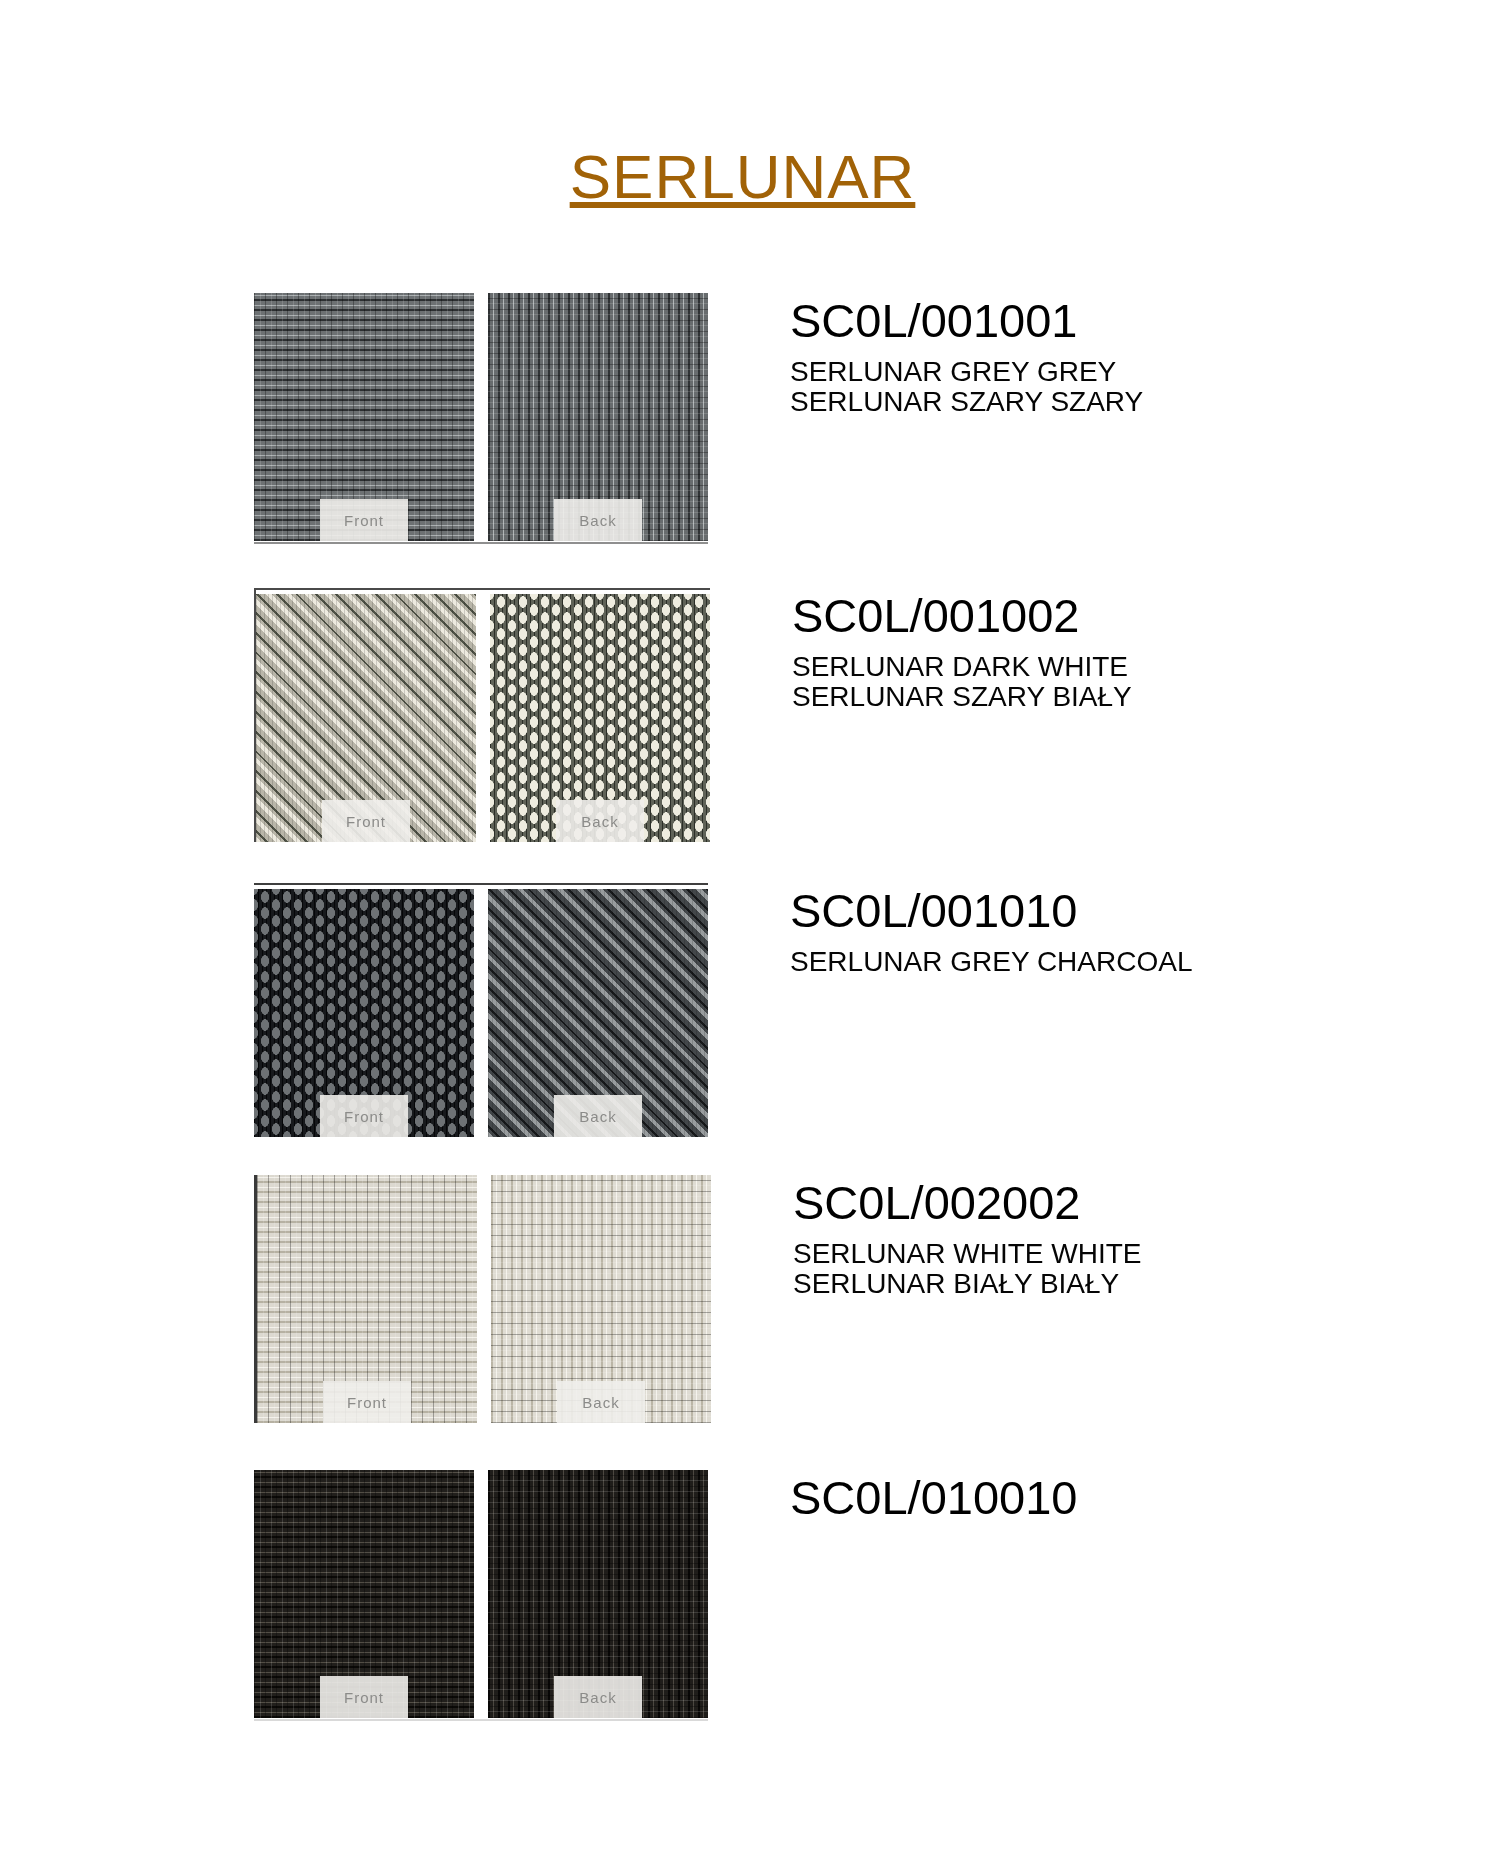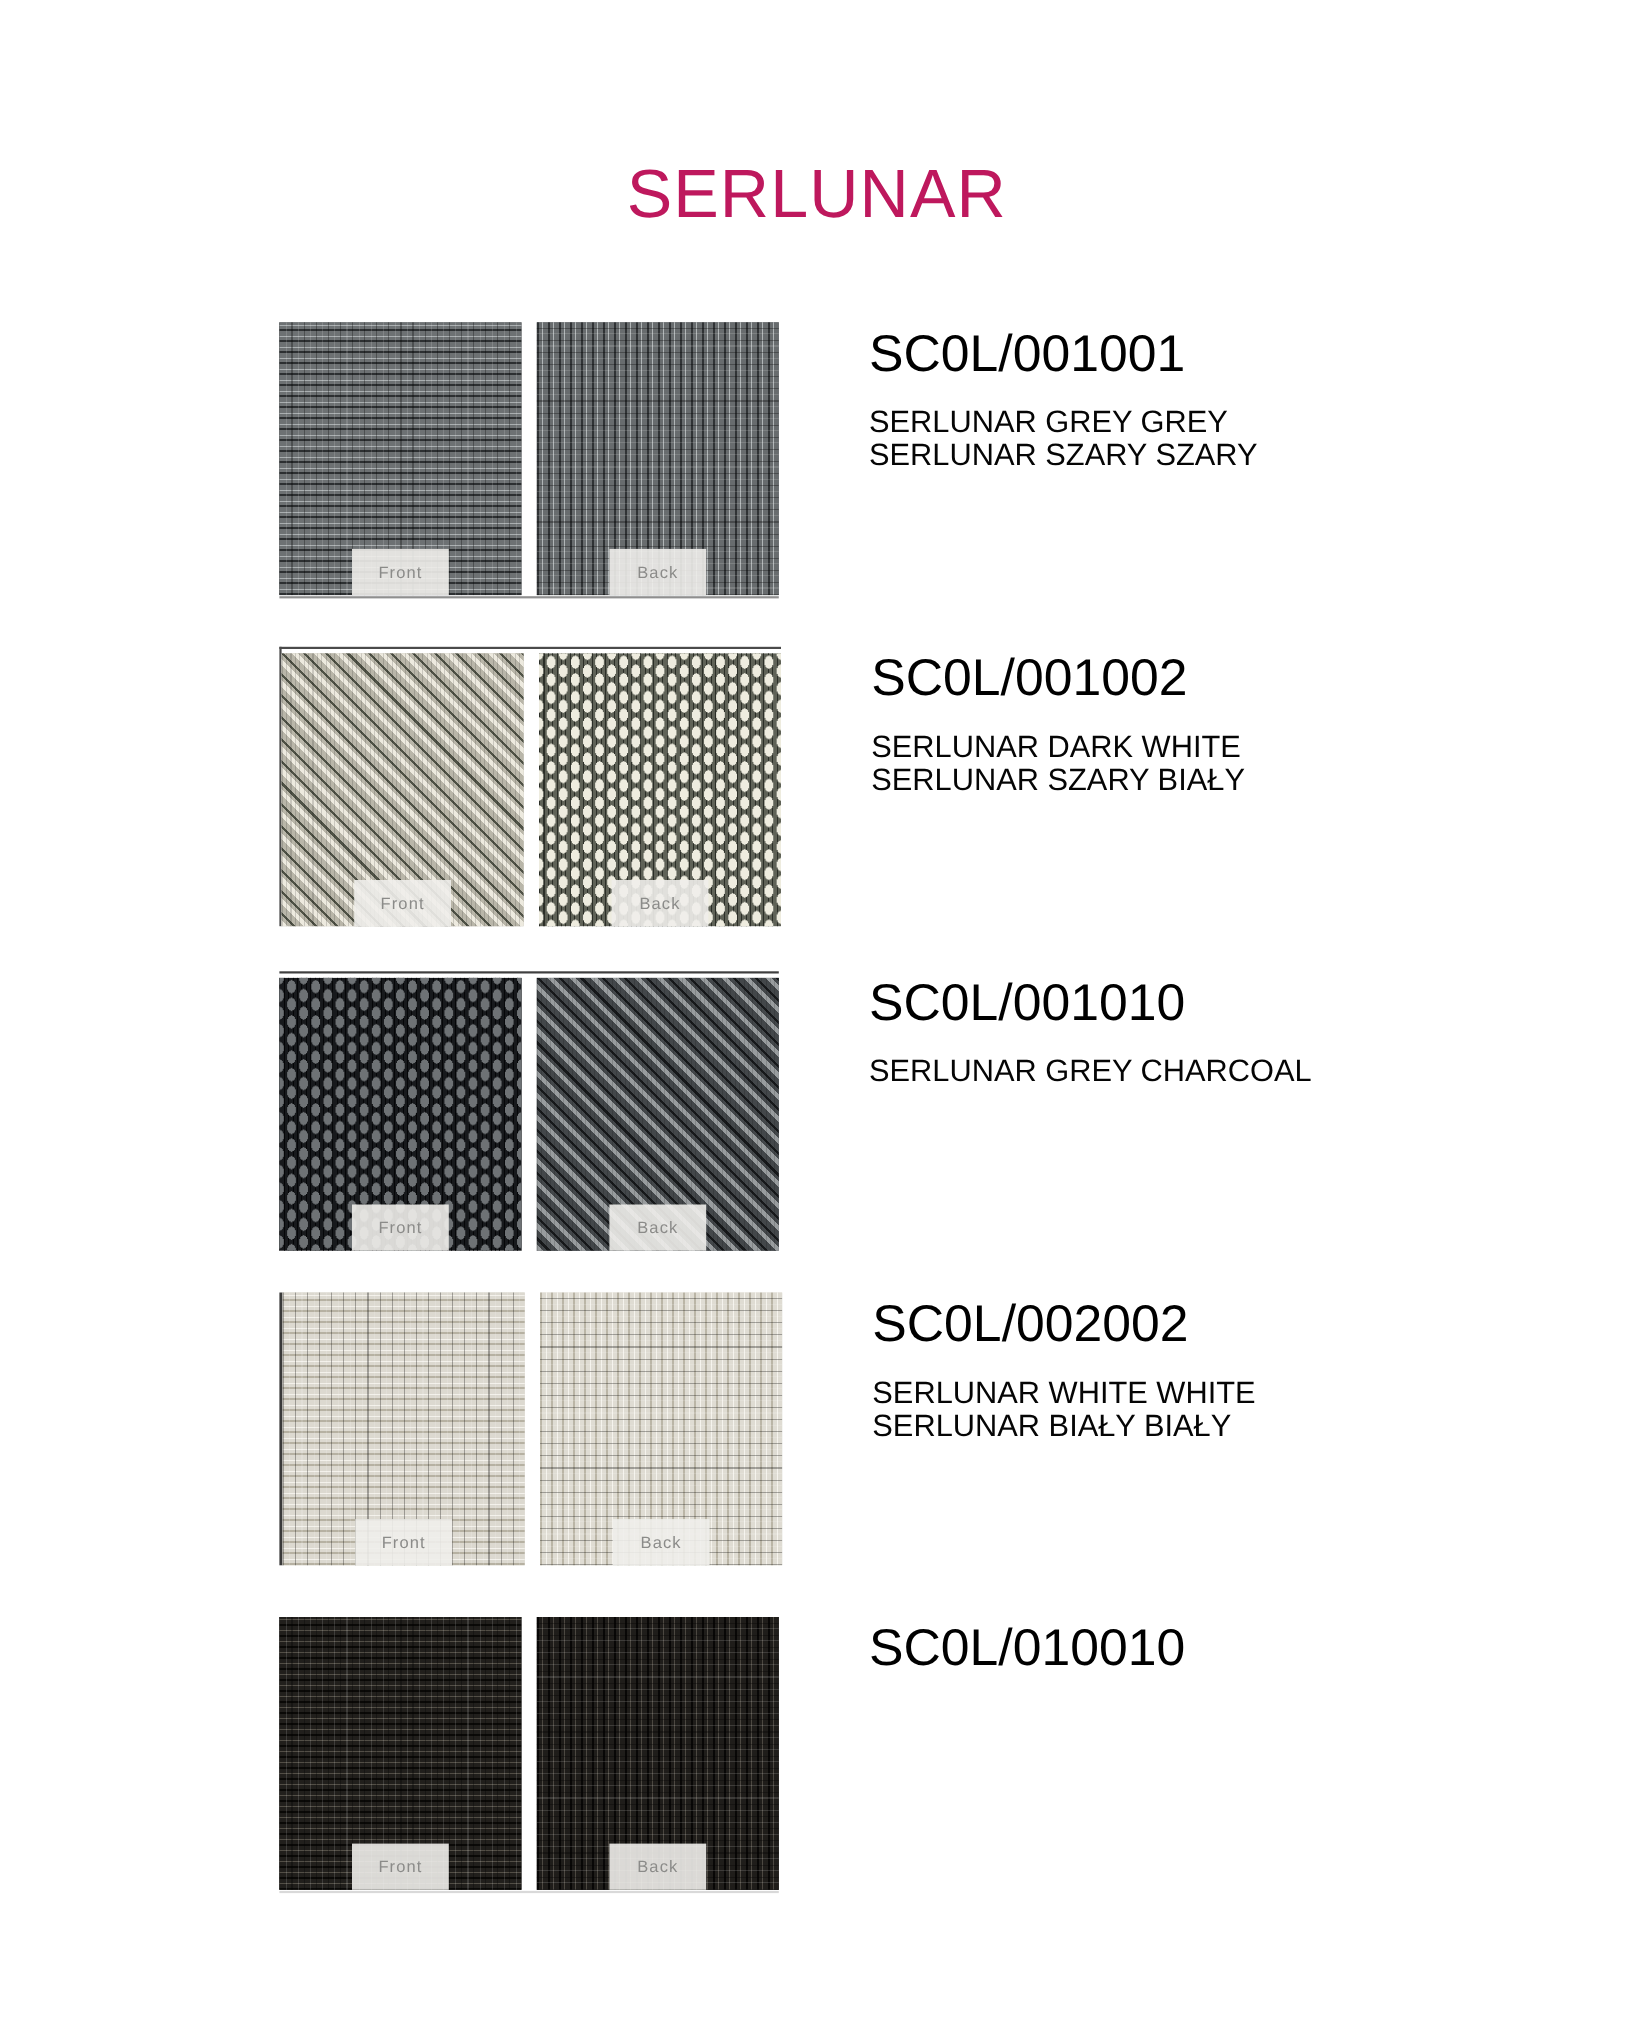--- a/index.html
+++ b/index.html
@@ -13,21 +13,22 @@
   }
   .title{
     position:absolute;
     top:146px;left:0;width:100%;
     margin:0;
     text-align:center;
     font-size:62px;
     font-weight:400;
     line-height:62px;
     letter-spacing:1px;
-    color:#be185d;
+    color:#a16207;
+    text-decoration:underline;
   }
   .row{
     position:absolute;
     left:254px;
     display:flex;
     align-items:flex-start;
   }
   .figure{
     display:flex;
     gap:14px;
@@ -83,21 +84,21 @@
     padding-top:4px;
   }
   .code{
     font-size:47px;
     line-height:48px;
     font-weight:400;
     color:#000000;
     white-space:nowrap;
   }
   .desc{
-    margin-top:24px;
+    margin-top:12px;
     font-size:28px;
     line-height:30px;
     color:#050505;
   }
   .desc div{white-space:nowrap;}
 </style>
 </head>
 <body>
 
 <div class="page">

